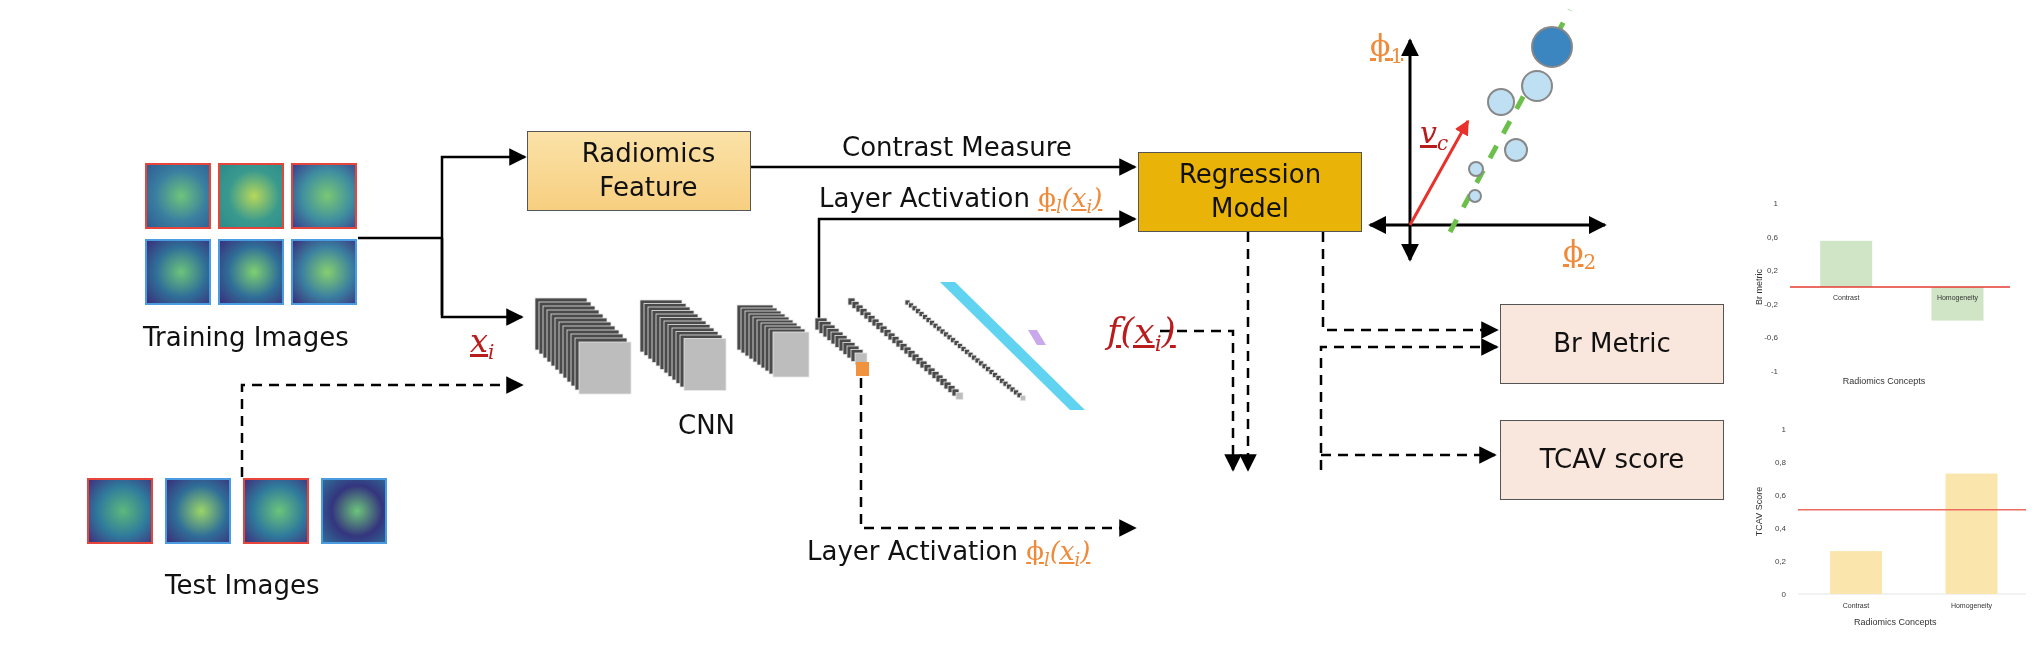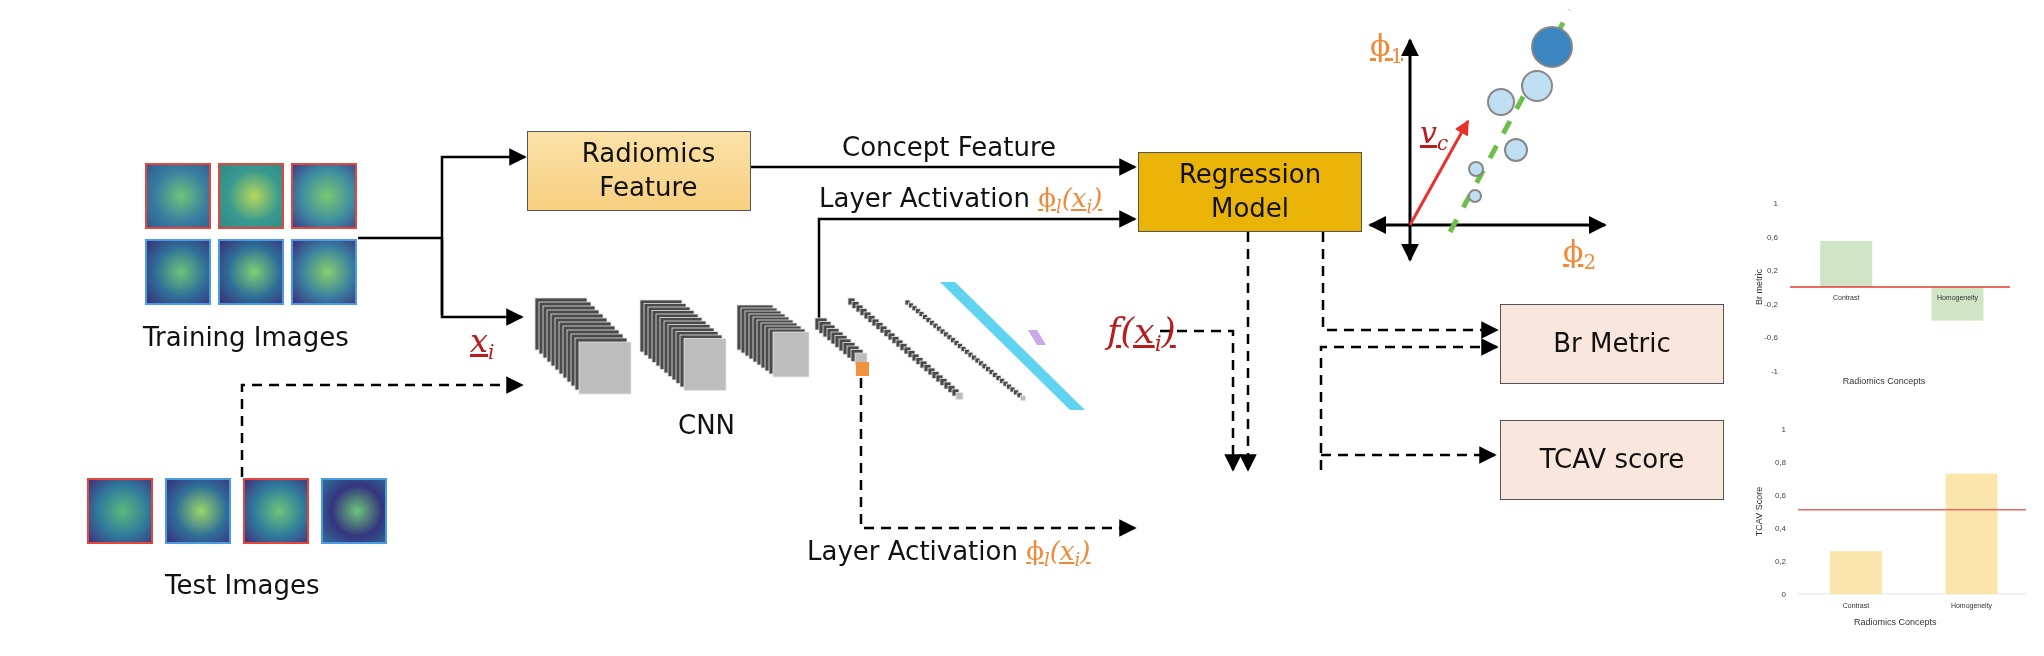--- a/index.html
+++ b/index.html
@@ -195,21 +195,21 @@
     </div>
   <div class="lbl" style="left:165px;top:570px;">Test Images</div>
 
   <div class="lbl math red" style="left:470px;top:322px;font-size:32px;">
     <span>x</span><sub style="font-size:20px;">i</sub>
   </div>
 
   <div class="box box-yellow" style="left:527px;top:131px;width:224px;height:80px;white-space:pre-line;">Radiomics
 Feature</div>
 
-  <div class="lbl" style="left:842px;top:132px;">Concept Feature</div>
+  <div class="lbl" style="left:842px;top:132px;">Contrast Measure</div>
 
   <div class="lbl" style="left:819px;top:183px;">
     <span>Layer Activation</span>
     <span class="math orange"><span style="font-style:normal">ϕ</span><sub style="font-size:18px;">l</sub><span>(x</span><sub style="font-size:18px;">i</sub><span>)</span></span>
   </div>
 
   <div class="box box-blue" style="left:1138px;top:152px;width:224px;height:80px;white-space:pre-line;">Regression
 Model</div>
 
   <div class="lbl" style="left:678px;top:410px;">CNN</div>

